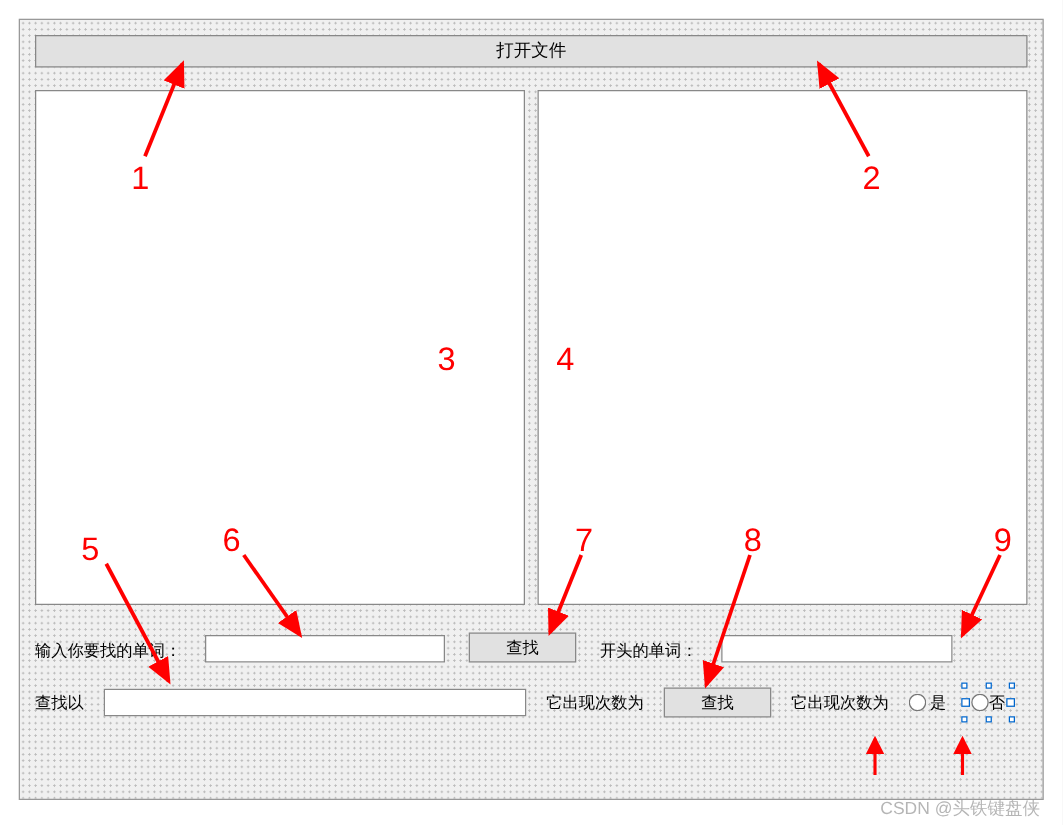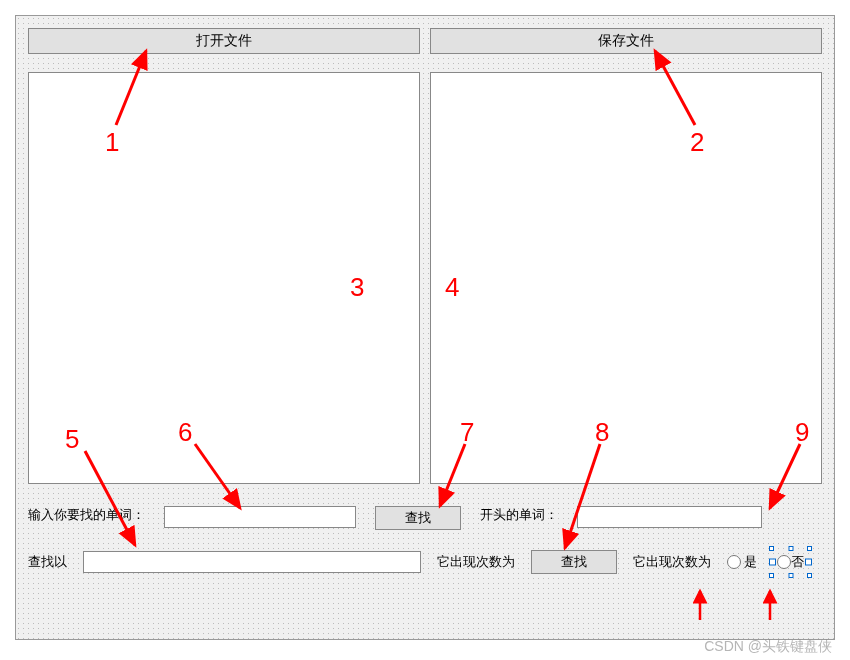--- a/index.html
+++ b/index.html
@@ -32,21 +32,21 @@
       font-size: 14px;
       cursor: pointer;
     }
     .panels { display: flex; gap: 10px; margin-bottom: 22px; }
     .panel {
       flex: 1;
       height: 412px;
       background: #fff;
       border: 1px solid #888;
     }
-    .row { display: flex; align-items: flex-start; gap: 19px; margin-bottom: 20px; }
+    .row { display: flex; align-items: flex-end; gap: 19px; margin-bottom: 20px; }
     .row2 { display: flex; align-items: center; gap: 16px; }
     .lbl { white-space: nowrap; font-size: 13px; }
     input[type="text"] {
       height: 22px;
       border: 1px solid #888;
       background: #fff;
       padding: 0 4px;
       font-size: 13px;
     }
     .btn-small {
@@ -104,21 +104,20 @@
       font-size: 14px;
     }
   </style>
 </head>
 <body>
 
 <div class="outer">
 
   <div class="top-row">
     <button class="top-btn">打开文件</button>
-    <button class="top-btn">保存文件</button>
   </div>
 
   <div class="panels">
     <div class="panel"></div>
     <div class="panel"></div>
   </div>
 
   <div class="row">
     <span class="lbl">输入你要找的单词：</span>
     <input type="text" style="width: 192px;" value="">

